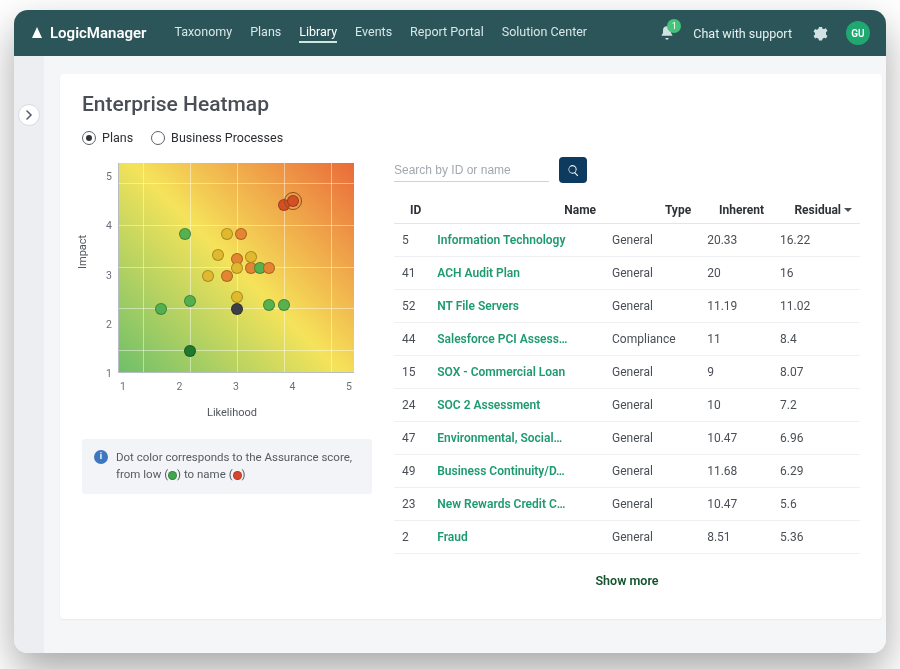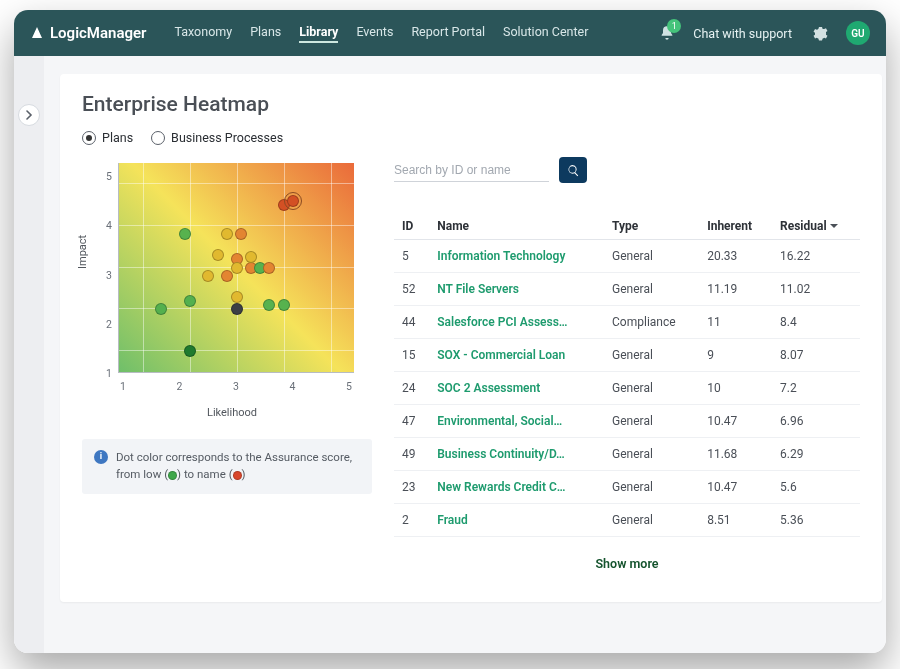--- a/index.html
+++ b/index.html
@@ -8,21 +8,21 @@
   
   .frame { width: 900px; height: 669px; margin: 0 auto; padding: 10px 14px 16px; }
   .card { width: 100%; height: 100%; background: #fff; border-radius: 14px; overflow: hidden; box-shadow: 0 18px 42px rgba(0,0,0,.35); position: relative; }
 
   
   .topbar { height: 46px; background: #2b5559; color: #fff; display: flex; align-items: center; padding: 0 16px; gap: 18px; font-size: 12.5px; }
   .brand { display: flex; align-items: center; gap: 6px; font-weight: 600; font-size: 15px; }
   .brand svg { display:block; }
   .nav { display: flex; gap: 18px; margin-left: 10px; }
   .nav a { color: #d8e7e8; text-decoration: none; cursor: pointer; position: relative; padding-bottom: 2px; }
-  .nav a.active { color:#fff; border-bottom: 2px solid #cde7df; font-weight: 700; }
+  .nav a.active { color:#fff; border-bottom: 2px solid #cde7df; font-weight: 400; }
   .spacer { flex: 1; }
   .bell { position: relative; }
   .bell svg { display:block; }
   .badge { position:absolute; top:-6px; right:-6px; min-width:14px; height:14px; border-radius: 7px; background:#45c37b; color:#fff; font-size:9px; display:flex; align-items:center; justify-content:center; padding:0 3px; }
   .chat { color:#e6f2f2; cursor:pointer;text-align:right; }
   .gear svg { display:block; fill:#d3e1e2; }
   .avatar { width:24px; height:24px; border-radius:50%; background:#1fa971; color:#fff; font-size:10px; font-weight:600; display:flex; align-items:center; justify-content:center; }
 
   
   .body { display:flex; height: calc(100% - 46px); background:#f5f6f8; }
@@ -56,28 +56,28 @@
   .ring { position:absolute; width:18px; height:18px; border-radius:50%; border:1.5px solid #8b4a22; background:transparent; transform:translate(-50%,50%); pointer-events:none; }
   .yticks { position:absolute; left:24px; top:6px; height:210px; display:flex; flex-direction:column; justify-content:space-between; font-size:10.5px; color:#6a7079; }
   .yticks span { transform: translateY(50%); }
   .xticks { position:absolute; left:36px; bottom:24px; width:236px; display:flex; justify-content:space-between; font-size:10.5px; color:#6a7079; padding:0 2px; }
 
   .note { margin-top:22px; background:#f2f4f7; border-radius:3px; padding:10px 12px; font-size:11.5px; color:#555b63; display:flex; gap:8px; align-items:flex-start; line-height:1.5; }
   .note .info { width:14px; height:14px; border-radius:50%; background:#3e77c1; color:#fff; font-size:9px; font-weight:700; display:flex; align-items:center; justify-content:center; flex-shrink:0; margin-top:1px;}
   .swatch { display:inline-block; width:9px; height:9px; border-radius:50%; vertical-align:middle; border:1px solid rgba(0,0,0,.2); }
 
   
-  .searchrow { display:flex; align-items:center; gap:10px; margin-bottom:30px; }
+  .searchrow { display:flex; align-items:center; gap:10px; margin-bottom:14px; }
   .search { flex:0 0 140px; border:none; border-bottom:1px solid #cfd3d9; padding:4px 0; font-size:12px; outline:none; color:#333; }
   .search::placeholder { color:#a2a8b0; }
   .sbtn { width:28px; height:26px; background:#0d3a5f; border-radius:4px; display:flex; align-items:center; justify-content:center; cursor:pointer; }
   .sbtn svg { fill:#fff; }
 
   table { width:100%; border-collapse:collapse; font-size:12px; }
-  th { text-align:left; font-weight:700; color:#2e3238; padding:6px 8px; border-bottom:1px solid #e2e5ea; }
+  th { text-align:right; font-weight:700; color:#2e3238; padding:6px 8px; border-bottom:1px solid #e2e5ea; }
   th.sort::after { content:""; display:inline-block; margin-left:3px; border:4px solid transparent; border-top-color:#4b5158; transform:translateY(2px);}
   td { padding:9px 8px; border-bottom:1px solid #eef0f3; color:#4a4f57; }
   td.name { color:#1e9b6e; font-weight:600; cursor:pointer; }
   .showmore { text-align:center; padding:16px 0 2px; }
   .showmore a { color:#14532d; font-weight:600; font-size:12.5px; cursor:pointer; }
 </style>
 </head>
 <body>
 
 <div class="frame">
@@ -224,20 +224,27 @@
                   </thead>
             <tbody id="tbody">
                     <tr>
                       <td>5</td>
                       <td class="name">Information Technology</td>
                       <td>General</td>
                       <td>20.33</td>
                       <td>16.22</td>
                     </tr>
                     <tr>
+                      <td>41</td>
+                      <td class="name">ACH Audit Plan</td>
+                      <td>General</td>
+                      <td>20</td>
+                      <td>16</td>
+                    </tr>
+                    <tr>
                       <td>52</td>
                       <td class="name">NT File Servers</td>
                       <td>General</td>
                       <td>11.19</td>
                       <td>11.02</td>
                     </tr>
                     <tr>
                       <td>44</td>
                       <td class="name">Salesforce PCI Assess…</td>
                       <td>Compliance</td>

